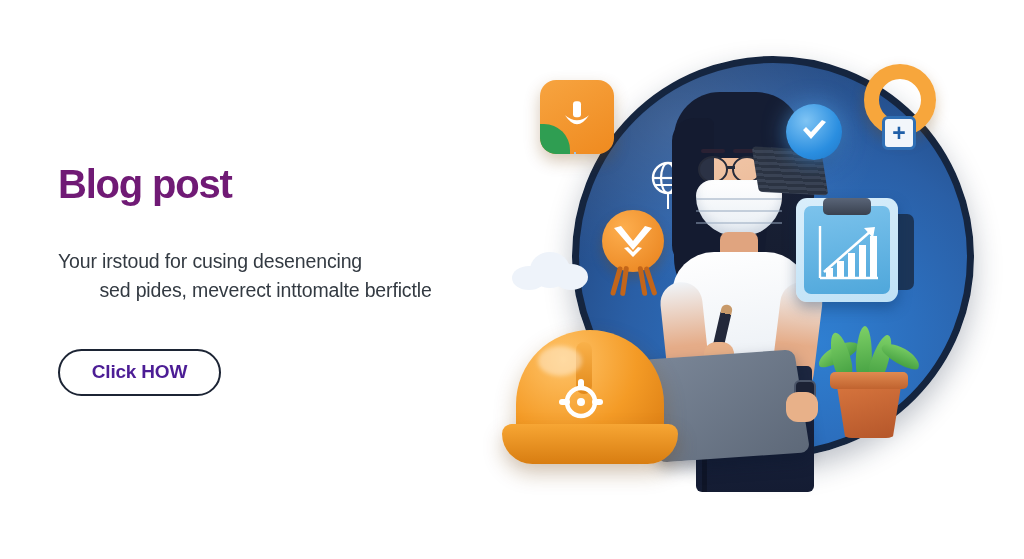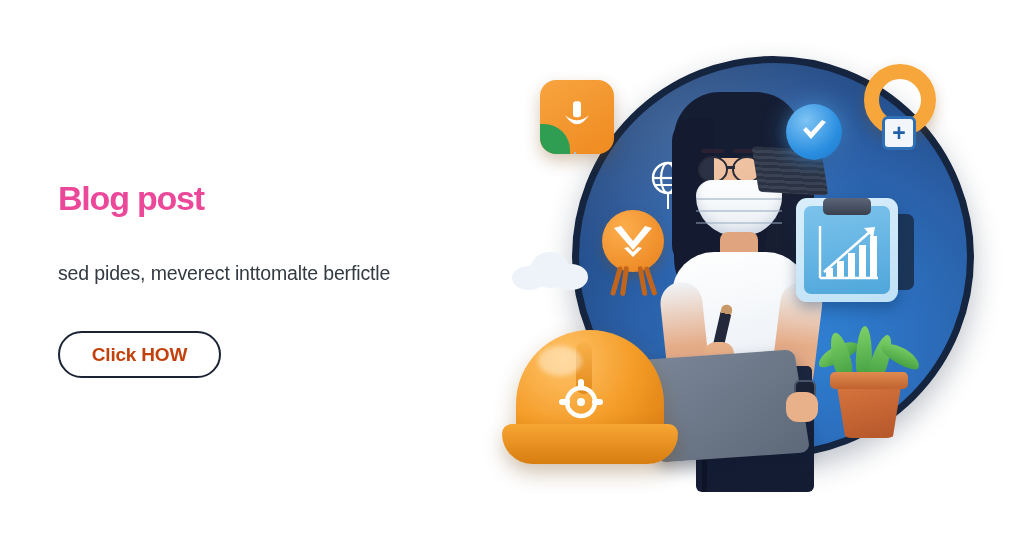--- a/index.html
+++ b/index.html
@@ -14,23 +14,23 @@
 
   
   .left-col {
     width:520px;
     padding:0 0 0 58px;
     display:flex;
     flex-direction:column;
     justify-content:center;
   }
   .headline {
-    font-size:34px;
+    font-size:40px;
     font-weight:bold;
-    color:#ec4899;
+    color:#701a75;
     letter-spacing:-1.2px;
     line-height:1.05;
   }
   .subheadline {
     font-size:35px;
     font-weight:bold;
     color:#1c2434;
     letter-spacing:-0.9px;
     line-height:1.1;
     margin-top:6px;
@@ -43,21 +43,21 @@
     max-width:415px;
     letter-spacing:-0.15px;
   }
   .cta-button {
     margin-top:44px;
     width:163px;
     height:47px;
     border:2px solid #1c2434;
     border-radius:26px;
     background:#ffffff;
-    color:#c2410c;
+    color:#4c1d95;
     font-size:19px;
     font-weight:bold;
     display:flex;
     align-items:center;
     justify-content:center;
     cursor:pointer;
     letter-spacing:-0.2px;
   }
 
   
@@ -338,21 +338,22 @@
 </style>
 </head>
 <body>
 
 <div class="banner">
 
   <div class="left-col">
     <h1 class="headline">Blog post</h1>
 
     <p class="body-copy">
-      <span style="display: block;">sed pides, meverect inttomalte berfictle</span>
+      <span style="display: block;">Your irstoud for cusing desenencing</span>
+      <span style="display: block; text-align: center;">sed pides, meverect inttomalte berfictle</span>
     </p>
 
     <div class="cta-button">
       <span>Click HOW</span>
     </div>
   </div>
 
   <div class="right-col">
     <div class="illus">
 

